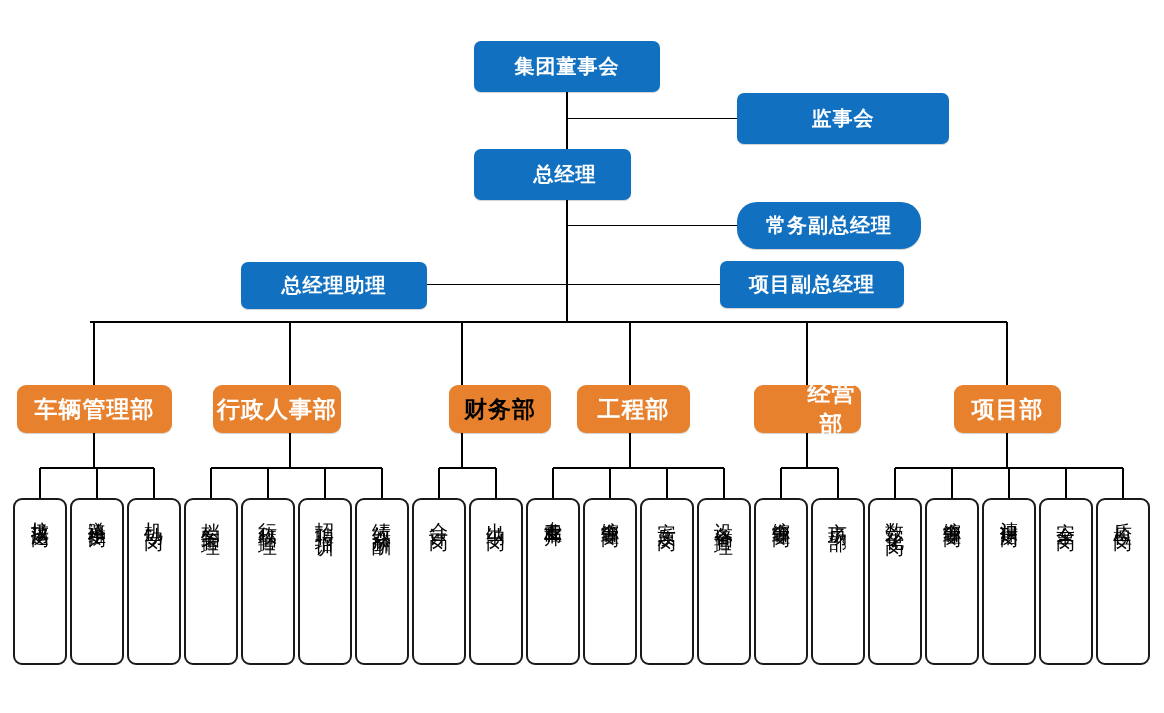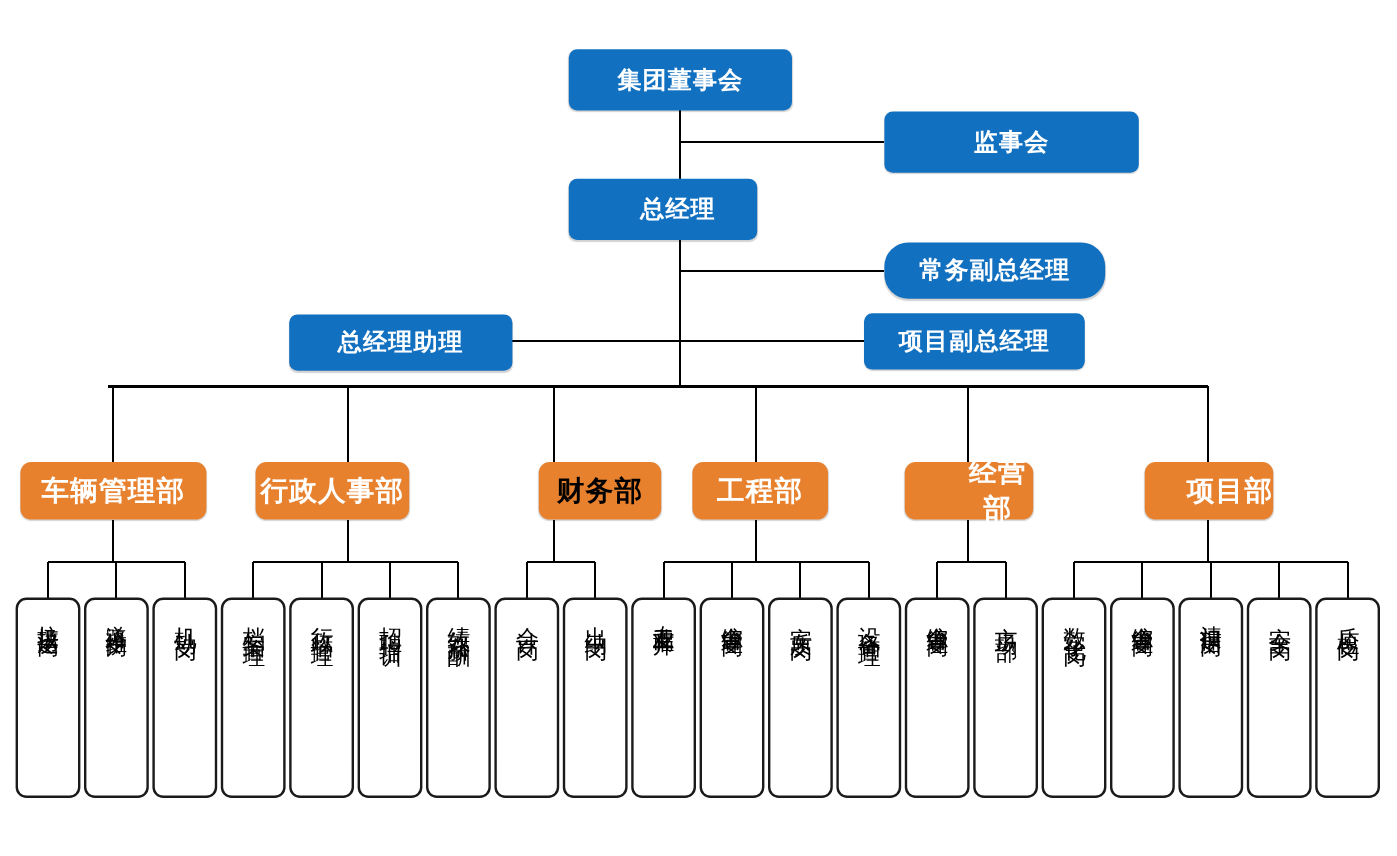--- a/index.html
+++ b/index.html
@@ -150,21 +150,21 @@
       </div>
       <div class="node node-orange" style="left: 409px; top: 385px; width: 102px; height: 48px; background: rgb(232, 129, 46); color: #000000; margin-left: 40px;">
         <span>财务部</span>
       </div>
       <div class="node node-orange" style="left: 577px; top: 385px; width: 113px; height: 48px; background: rgb(232, 129, 46); color: rgb(255, 255, 255);">
         <span>工程部</span>
       </div>
       <div class="node node-orange" style="left: 754px; top: 385px; width: 107px; height: 48px; background: rgb(232, 129, 46); color: rgb(255, 255, 255); padding-left: 48px;">
         <span>经营部</span>
       </div>
-      <div class="node node-orange" style="left: 954px; top: 385px; width: 107px; height: 48px; background: rgb(232, 129, 46); color: rgb(255, 255, 255); justify-content: flex-end;">
+      <div class="node node-orange" style="left: 954px; top: 385px; width: 107px; height: 48px; background: rgb(232, 129, 46); color: rgb(255, 255, 255);">
         <span>项目部</span>
       </div>
     </div>
   <div id="position-layer">
       <div class="node node-leaf" style="left: 13px; top: 498px; width: 54px; height: 167px; background: rgb(255, 255, 255); border-color: rgb(26, 26, 26); color: rgb(0, 0, 0);">
         <span class="vtext" style="letter-spacing: 2px; font-size: 18px;">垃圾清运岗</span>
       </div>
       <div class="node node-leaf" style="left: 70px; top: 498px; width: 54px; height: 167px; background: rgb(255, 255, 255); border-color: rgb(26, 26, 26); color: rgb(0, 0, 0);">
         <span class="vtext" style="letter-spacing: 2px; font-size: 18px;">道路维护岗</span>
       </div>

